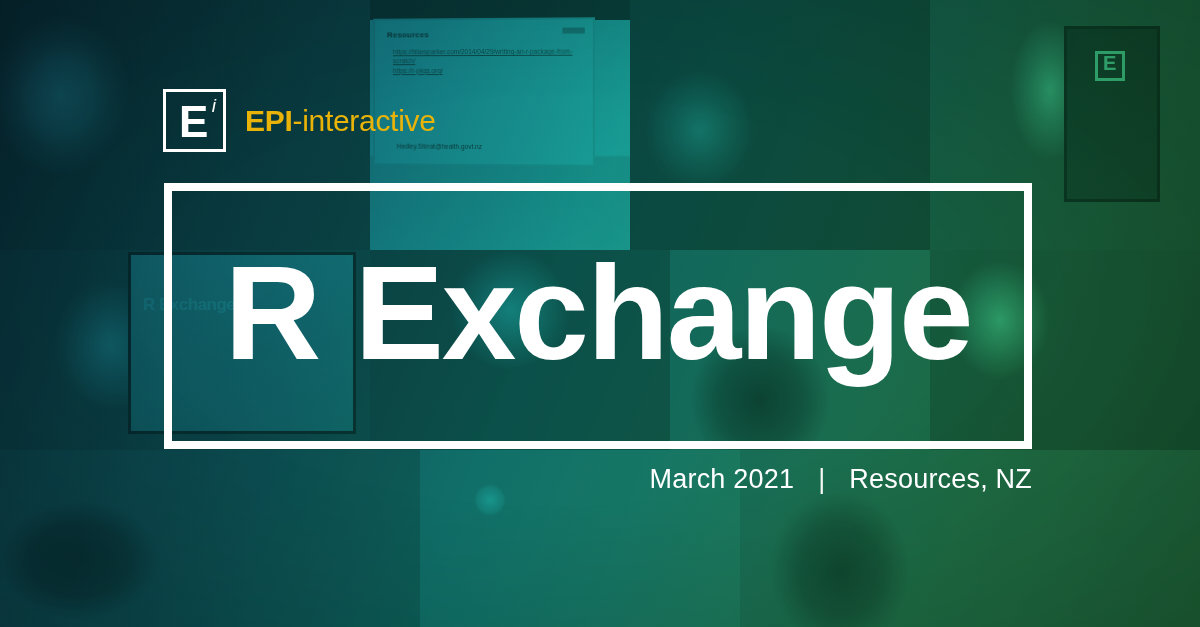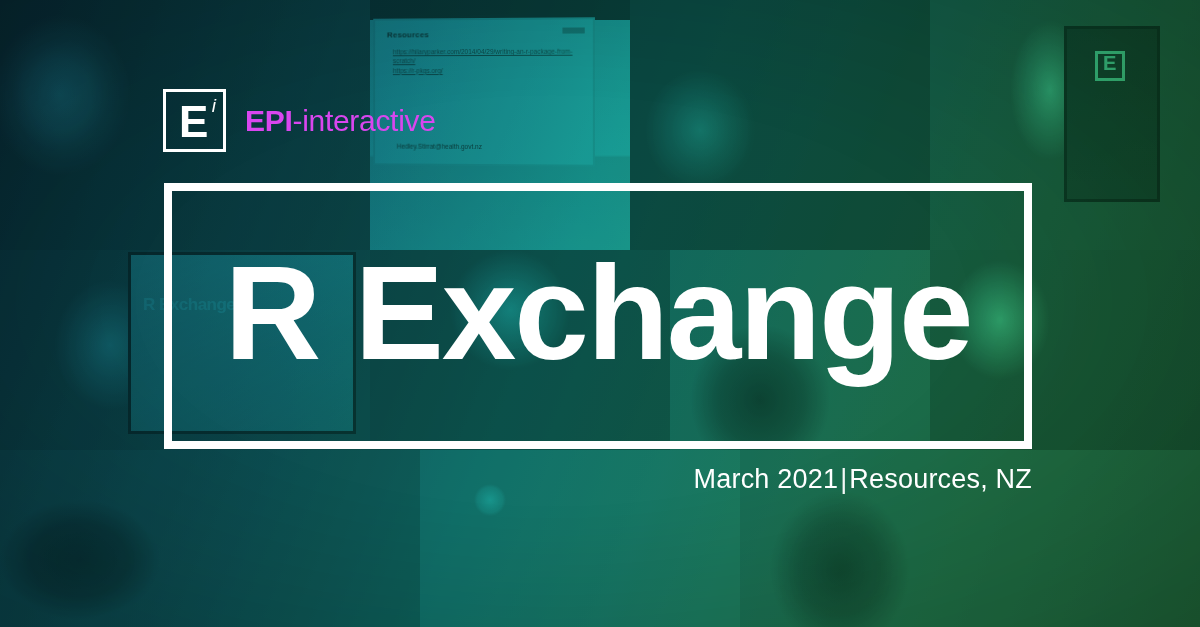--- a/index.html
+++ b/index.html
@@ -161,21 +161,21 @@
     position:absolute; left:13px; top:8px;
     font-size:44px; font-weight:bold; line-height:1;
     color:#ffffff; letter-spacing:-1px;
   }
   .logo-mark-i{
     position:absolute; right:7px; top:4px;
     font-size:19px; font-style:italic; font-weight:400; line-height:1;
     color:#ffffff;
   }
   .logo-word{
-    font-size:30px; line-height:1; color:#d946ef;
+    font-size:30px; line-height:1; color:#eab308;
     letter-spacing:-.3px; white-space:nowrap;
   }
   .logo-word b{ font-weight:bold; }
   .logo-word span{ font-weight:300; }
 
   
   .title-frame{
     position:absolute;
     left:164px; top:183px;
     width:868px; height:266px;
@@ -186,21 +186,21 @@
     font-size:134px; font-weight:bold; line-height:1;
     color:#ffffff; letter-spacing:-2px; white-space:nowrap;
     transform:translateY(-3px);
   }
 
   
   .meta{
     position:absolute; right:168px; top:466px;
     font-size:27px; font-weight:300; line-height:1;
     color:#ffffff; letter-spacing:.2px; white-space:nowrap;
-    display:flex; align-items:center; gap:2px;
+    display:flex; align-items:center; gap:24px;
   }
   .meta-sep{ opacity:.95; font-weight:300; }
 </style>
 </head>
 <body>
 
 <div class="banner">
 
   <div class="photo-collage">
     <div class="tile t1"></div>

